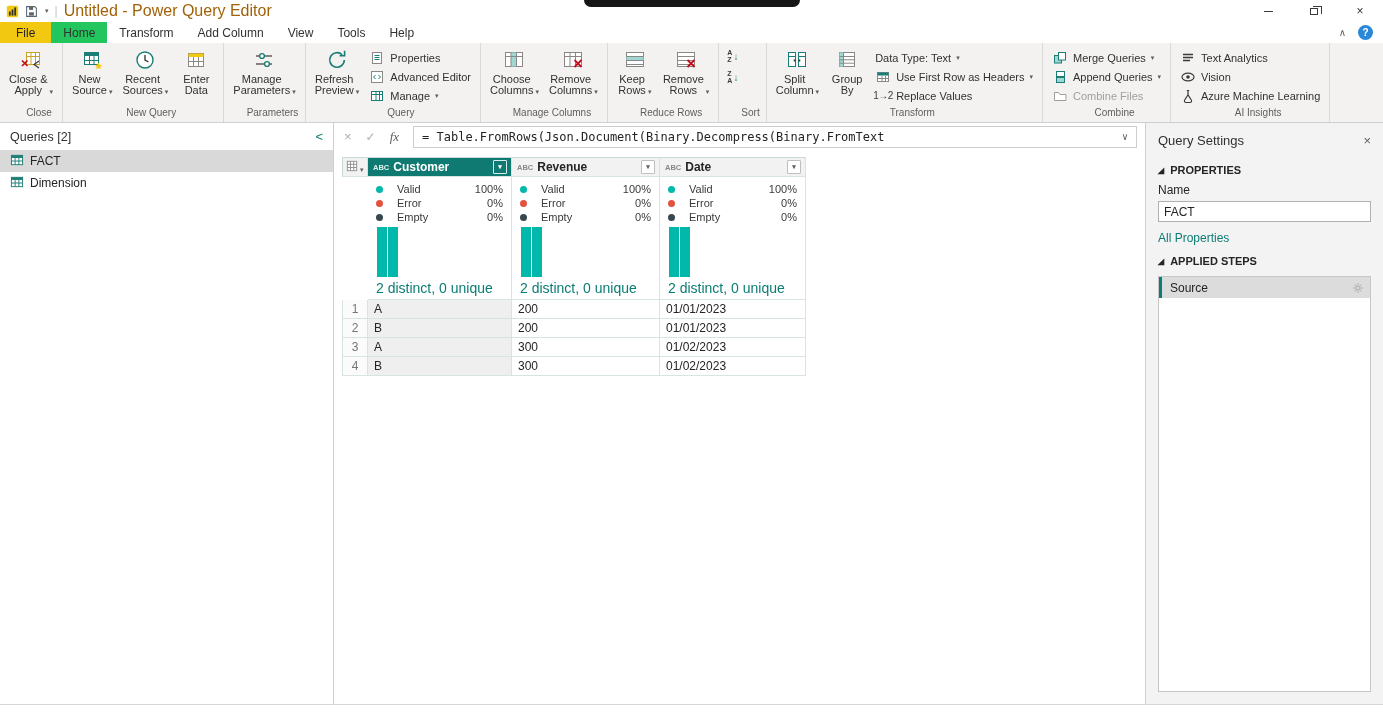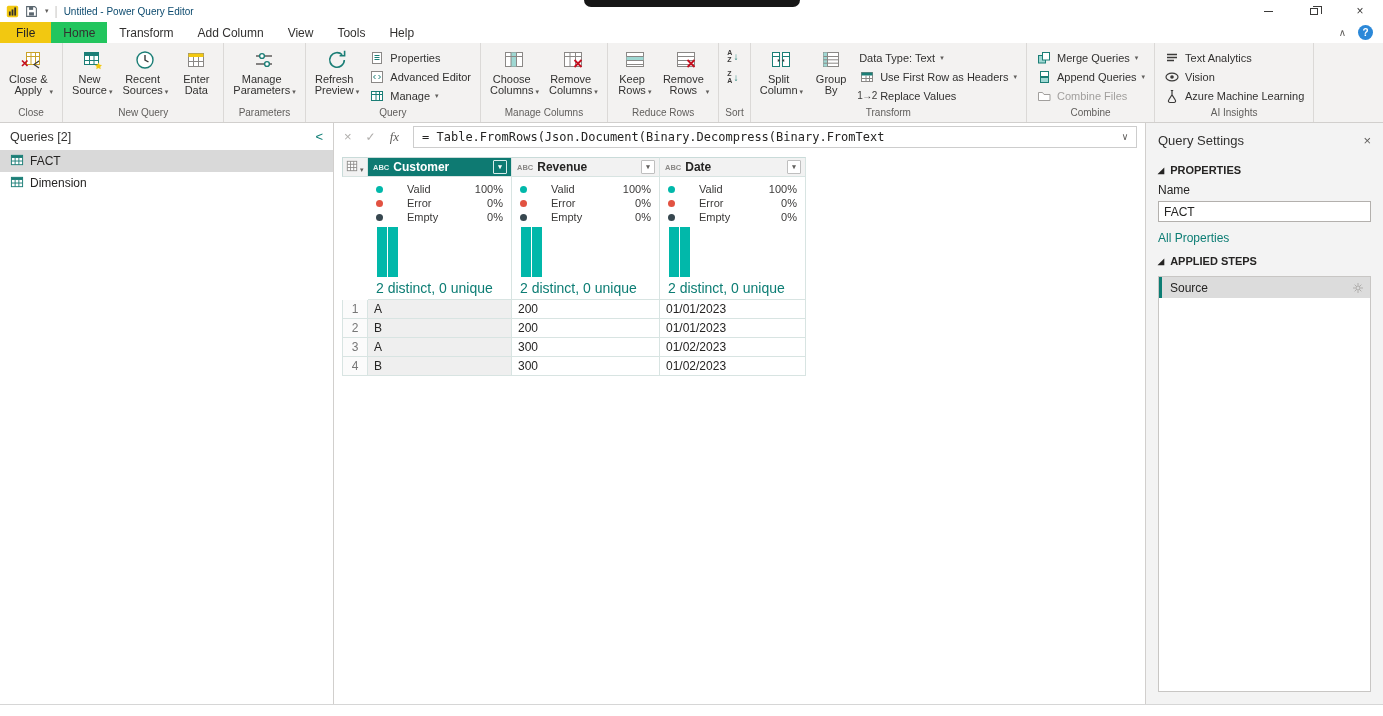--- a/index.html
+++ b/index.html
@@ -6,40 +6,40 @@
   html,body { width:1383px; height:716px; overflow:hidden; }
   body {
     font-family: "Liberation Sans", sans-serif;
     font-size: 12px; color:#252423; background:#fff; position:relative;
   }
   
   .titlebar { height:22px; display:flex; align-items:center; padding-left:6px; background:#fff; }
   .tb-ico { display:flex; align-items:center; margin-right:6px; }
   .tb-caret { font-size:7px; color:#605e5c; margin:0 4px 0 1px; }
   .tb-sep { color:#c8c6c4; margin:0 6px 0 2px; }
-  .tb-title { color:#0c4a6e; font-size:10px; }
+  .tb-title { color:#a16207; font-size:16px; }
   .win-controls { margin-left:auto; display:flex; height:22px; }
   .win-btn { width:46px; display:flex; align-items:center; justify-content:center; color:#3b3a39; }
   .ic-min { width:9px; height:1px; background:#3b3a39; display:inline-block; }
   .ic-restore { width:8px; height:7px; border:1px solid #3b3a39; position:relative; display:inline-block; }
   .ic-restore::before { content:""; position:absolute; left:2px; top:-3px; width:8px; height:7px; border:1px solid #3b3a39; border-left:none; border-bottom:none; }
   .notch { position:absolute; top:0; left:50%; transform:translateX(-50%); width:216px; height:7px; background:#161616; border-radius:0 0 7px 7px; z-index:60; }
   
   .menubar { height:21px; display:flex; align-items:stretch; background:#fff; }
   .mtab { padding:0 12px; display:flex; align-items:center; font-size:12px; color:#323130; cursor:default; }
   .mtab.file { background:#F2C811; color:#252423; padding:0 16px; }
   .mtab.active { background:#22c55e; }
   .menubar-right { margin-left:auto; display:flex; align-items:center; gap:12px; padding-right:10px; }
   .rib-collapse { color:#605e5c; font-size:10px; }
   .help-badge { width:15px; height:15px; border-radius:50%; background:#2b88d8; color:#fff; font-size:10px; font-weight:bold; display:flex; align-items:center; justify-content:center; }
   
   .ribbon { height:80px; background:#f3f2f1; border-bottom:1px solid #d1cfcd; display:flex; align-items:stretch; }
   .rgroup { display:flex; flex-direction:column; border-right:1px solid #dbd9d7; }
   .rgroup-content { flex:1; display:flex; align-items:flex-start; padding:2px 5px 0; gap:2px; }
-  .rgroup-label { height:17px; line-height:16px; font-size:10px; color:#605e5c; text-align:center; padding:0 6px; white-space:nowrap; }
+  .rgroup-label { height:17px; line-height:16px; font-size:10px; color:#605e5c; text-align:center; padding:0 6px; white-space:nowrap;margin-left:16px; }
   .btn-large { display:flex; flex-direction:column; align-items:center; min-width:44px; padding:2px 4px 0; cursor:default; }
   .btn-large .icon-l { height:25px; display:flex; align-items:center; justify-content:center; }
   .lblwrap { display:flex; align-items:flex-end; gap:2px; margin-top:2px; }
   .lbl { font-size:11px; line-height:11px; text-align:center; white-space:pre-line; color:#323130; }
   .caret { font-size:7px; color:#605e5c; }
   .small-col { display:flex; flex-direction:column; padding-top:3px; }
   .btn-small { height:19px; display:flex; align-items:center; gap:5px; font-size:11px; color:#323130; padding:0 4px; white-space:nowrap; cursor:default; }
   .btn-small.disabled { color:#a19f9d; }
   .icon-s { width:16px; height:16px; flex:0 0 16px; display:flex; align-items:center; justify-content:center; }
   .sort-btn { height:18px; display:flex; align-items:center; gap:1px; padding:0 3px; }
@@ -70,21 +70,21 @@
   .corner-caret { font-size:7px; color:#605e5c; align-self:flex-end; margin-bottom:2px; }
   .gc.h { background:#f2f2f2; padding:0 4px 0 5px; gap:4px; font-weight:bold; font-size:12px; color:#252423; }
   .gc.h .type-abc { font-size:7.5px; font-weight:bold; color:#8a8886; letter-spacing:0; }
   .gc.h.sel { background:#0E7A72; color:#fff; }
   .gc.h.sel .type-abc { color:#e4f1f0; }
   .filter-box { margin-left:auto; width:14px; height:14px; border:1px solid #bfbfbf; background:#fff; border-radius:1px; display:flex; align-items:center; justify-content:center; font-size:7px; color:#605e5c; }
   .gc.h.sel .filter-box { border-color:#d8ecea; background:transparent; color:#fff; }
   .gr.quality { height:123px; }
   .gc.gutter-empty { border:none; background:#fff; }
   .gc.q { padding:5px 8px 3px; display:flex; flex-direction:column; }
-  .q-row { display:flex; align-items:center; gap:24px; font-size:11px; color:#3b3a39; height:15px;justify-content:flex-end; }
+  .q-row { display:flex; align-items:center; gap:14px; font-size:11px; color:#3b3a39; height:15px;justify-content:flex-end; }
   .dot { width:7px; height:7px; border-radius:50%; flex:0 0 7px; }
   .dot.valid { background:#01B8AA; }
   .dot.error { background:#E25241; }
   .dot.empty { background:#37474F; }
   .q-pct { margin-left:auto; }
   .q-bars { height:52px; display:flex; align-items:flex-end; gap:1px; margin:3px 0 1px 1px; }
   .bar { width:10px; background:#01B8AA; }
   .q-distinct { color:#0C7D74; font-size:14px; margin-top:2px; white-space:nowrap; }
   .gr.data .gc { height:19px; display:flex; align-items:center; font-size:12px; padding:0 6px; }
   .gc.num { background:#fbfbfb; color:#767676; justify-content:center; font-size:11px; padding:0; border-left:1px solid #d8e4e2; }

